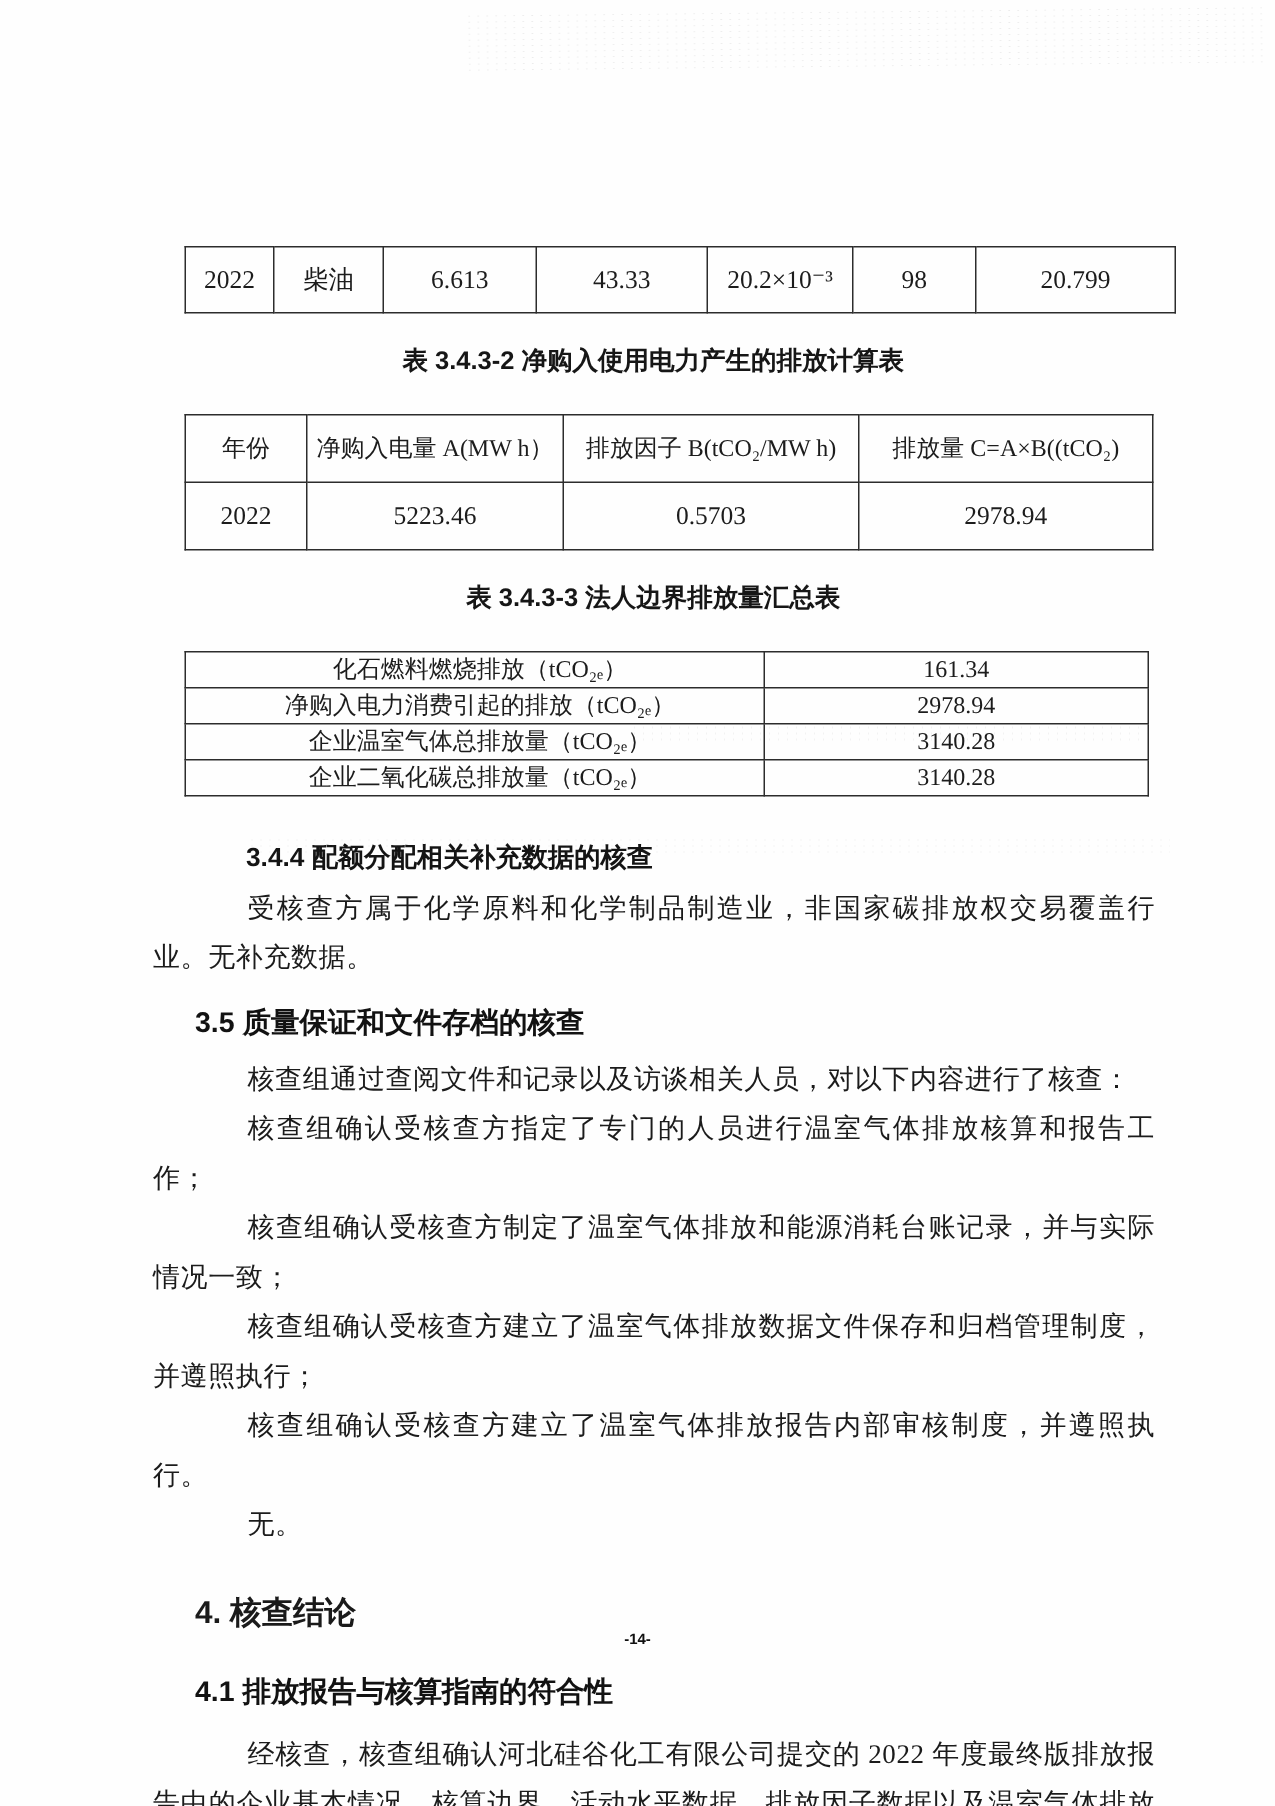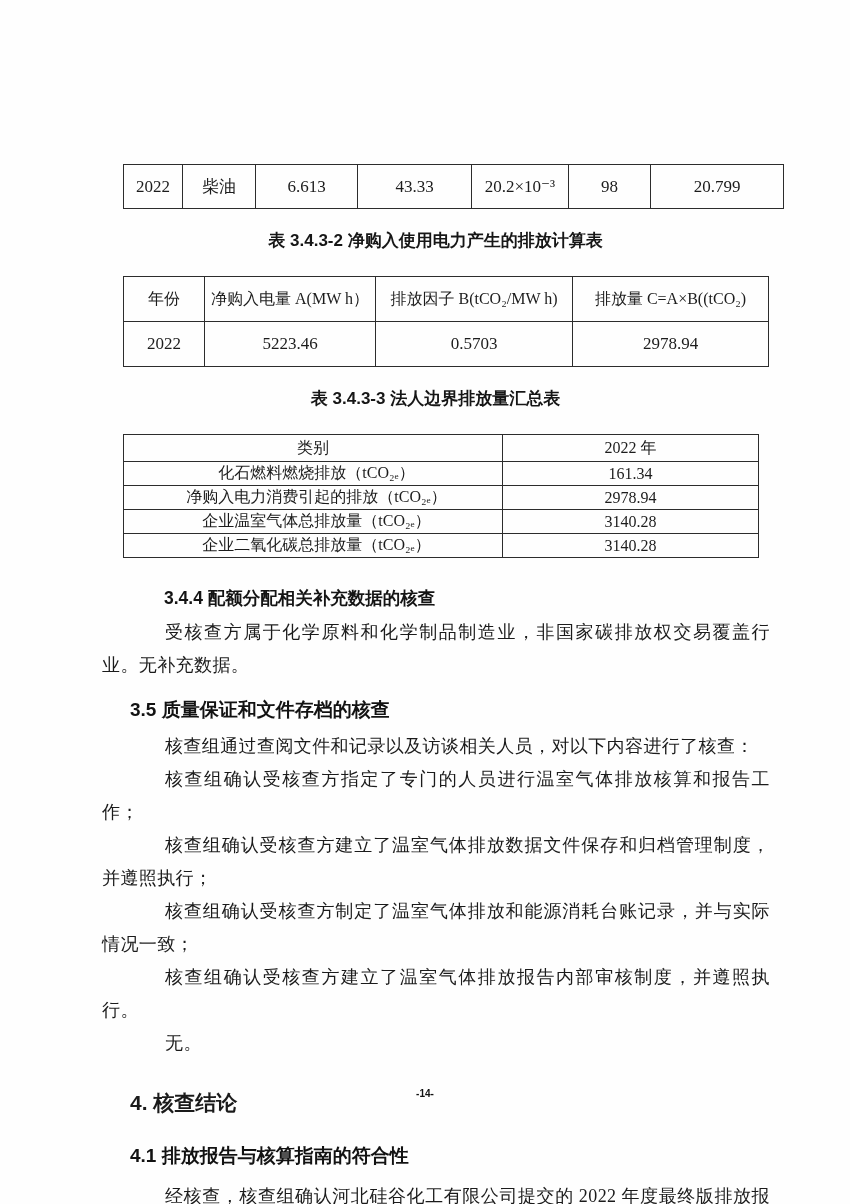--- a/index.html
+++ b/index.html
@@ -125,24 +125,20 @@
         <td class="c1">5223.46</td>
         <td class="c2">0.5703</td>
         <td class="c3">2978.94</td>
       </tr>
     </tbody>
       </table>
 
     <div class="tbl-title">表 3.4.3-3 法人边界排放量汇总表</div>
     <table class="tbl t3">
       <tbody>
-          <tr>
-        <th class="c0">类别</th>
-        <th class="c1">2022 年</th>
-      </tr>
       <tr>
         <td class="c0">化石燃料燃烧排放（tCO₂ₑ）</td>
         <td class="c1">161.34</td>
       </tr>
       <tr>
         <td class="c0">净购入电力消费引起的排放（tCO₂ₑ）</td>
         <td class="c1">2978.94</td>
       </tr>
       <tr>
         <td class="c0">企业温室气体总排放量（tCO₂ₑ）</td>
@@ -154,22 +150,22 @@
       </tr>
     </tbody>
       </table>
 
     <div class="h-sub">3.4.4 配额分配相关补充数据的核查</div>
     <p class="body tight">受核查方属于化学原料和化学制品制造业，非国家碳排放权交易覆盖行业。无补充数据。</p>
 
     <div class="h3">3.5 质量保证和文件存档的核查</div>
     <p class="body">核查组通过查阅文件和记录以及访谈相关人员，对以下内容进行了核查：</p>
     <p class="body tight">核查组确认受核查方指定了专门的人员进行温室气体排放核算和报告工作；</p>
+    <p class="body tight">核查组确认受核查方制定了温室气体排放和能源消耗台账记录，并与实际情况一致；</p>
     <p class="body tight">核查组确认受核查方建立了温室气体排放数据文件保存和归档管理制度，并遵照执行；</p>
-    <p class="body tight">核查组确认受核查方制定了温室气体排放和能源消耗台账记录，并与实际情况一致；</p>
     <p class="body tight">核查组确认受核查方建立了温室气体排放报告内部审核制度，并遵照执行。</p>
 
     <p class="body tight">无。</p>
 
     <div class="h2">4. 核查结论</div>
 
     <div class="h3" style="margin-top:20px;">4.1 排放报告与核算指南的符合性</div>
     <p class="body" style="margin-top:8px;">经核查，核查组确认河北硅谷化工有限公司提交的 2022 年度最终版排放报告中的企业基本情况、核算边界、活动水平数据、排放因子数据以及温室气体排放核算和报告，符合《中国化工生产企业温室气体排放核算方法与报告指南（试行））》的相关要求，企业备案的监测计划中的版本及修订情况、报告主体描述、核算边界和主要排放设施、活动数据和排放因子的确定方式、数据质量控制和质量保证相关规定等符合《中国化工</p>
 
   </div>

